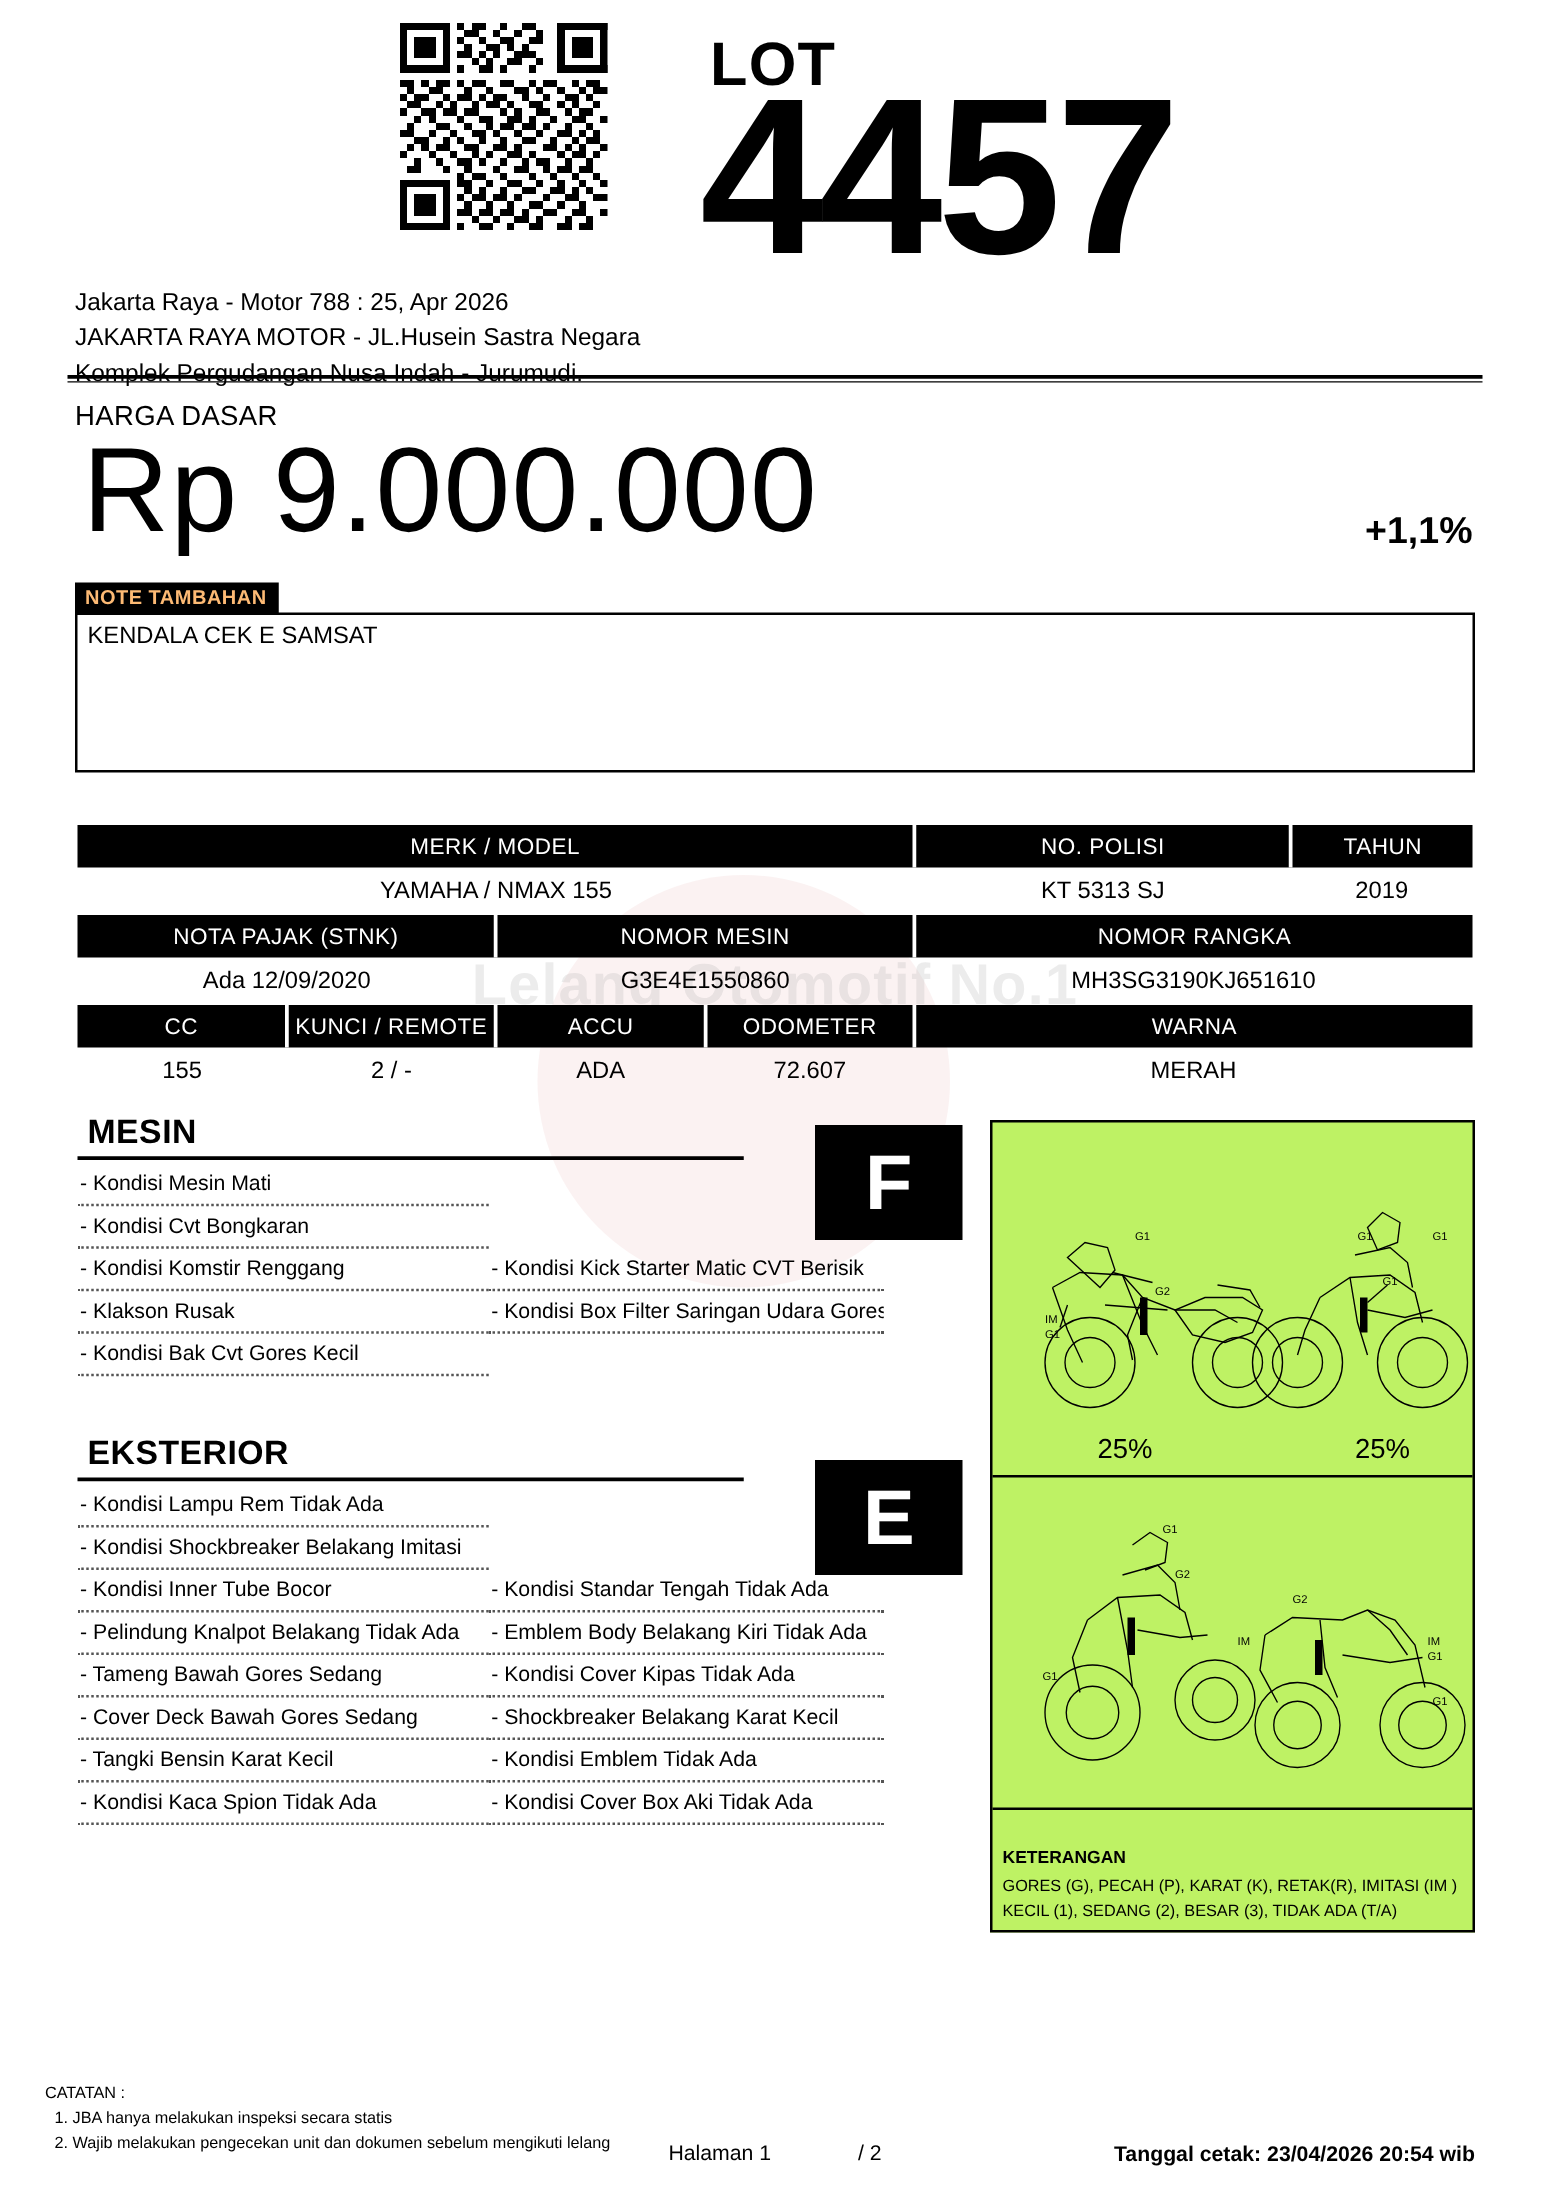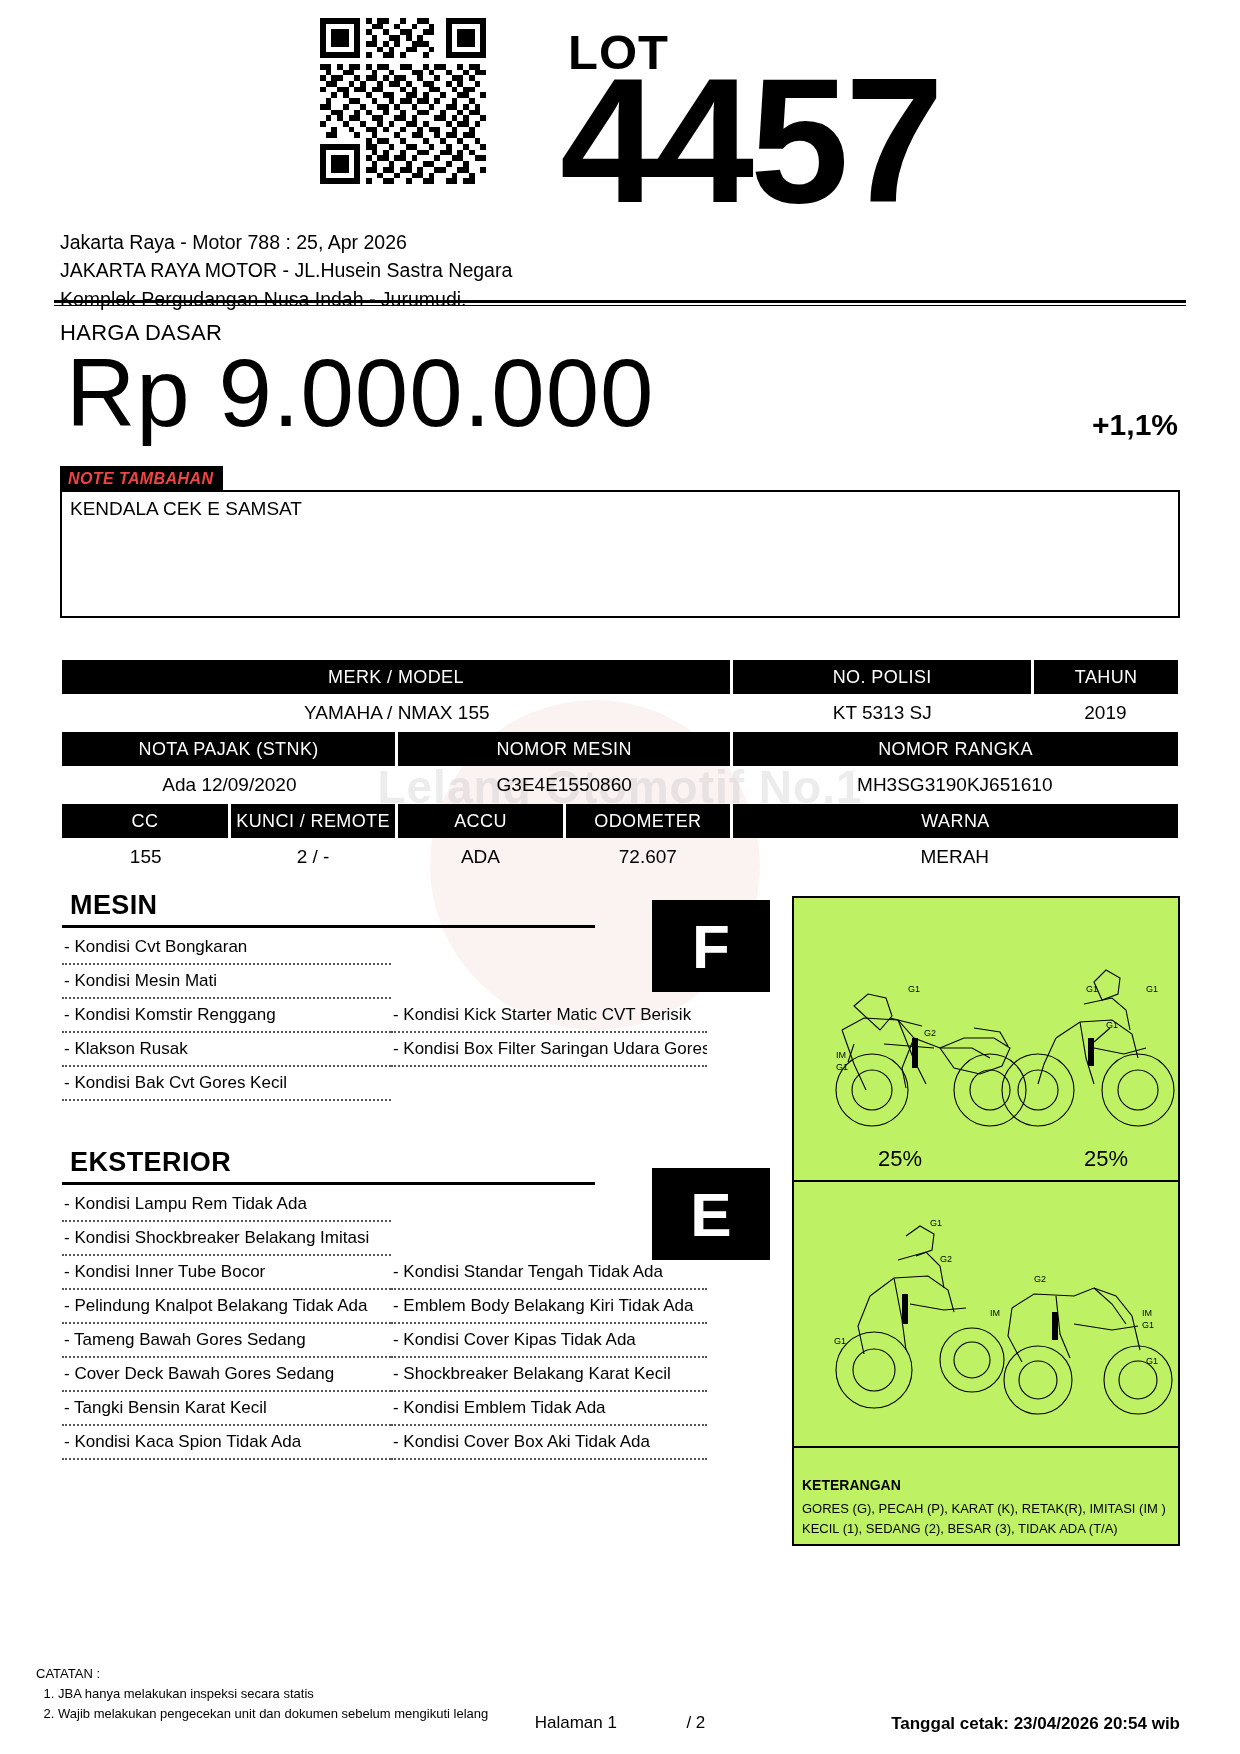--- a/index.html
+++ b/index.html
@@ -115,26 +115,25 @@
   }
 
   
   .note-wrap {
     position: relative;
     margin: 10px 60px 0 60px;
   }
   .note-title {
     display: inline-block;
     background: #000;
-    color: #ef4444;
+    color: #fdba74;
     font-size: 16px;
     font-weight: bold;
     padding: 4px 10px 4px 8px;
     letter-spacing: .4px;
-    font-style: italic;
   }
   .note-box {
     border: 2px solid #000;
     height: 128px;
     margin-top: -2px;
     padding: 6px 8px;
     font-size: 19px;
   }
 
   
@@ -682,25 +681,25 @@
       <div class="left-col">
         <div class="sec-title">MESIN</div>
         <div class="sec-rule"></div>
         <table class="items">
           <colgroup>
               <col style="width:51%">
               <col style="width:49%">
             </colgroup>
           <tbody>
               <tr>
+            <td>- Kondisi Mesin Mati</td>
+            <td class="empty"></td>
+          </tr>
+          <tr>
             <td>- Kondisi Cvt Bongkaran</td>
-            <td class="empty"></td>
-          </tr>
-          <tr>
-            <td>- Kondisi Mesin Mati</td>
             <td class="empty"></td>
           </tr>
           <tr>
             <td>- Kondisi Komstir Renggang</td>
             <td>- Kondisi Kick Starter Matic CVT Berisik</td>
           </tr>
           <tr>
             <td>- Klakson Rusak</td>
             <td>- Kondisi Box Filter Saringan Udara Gores</td>
           </tr>

